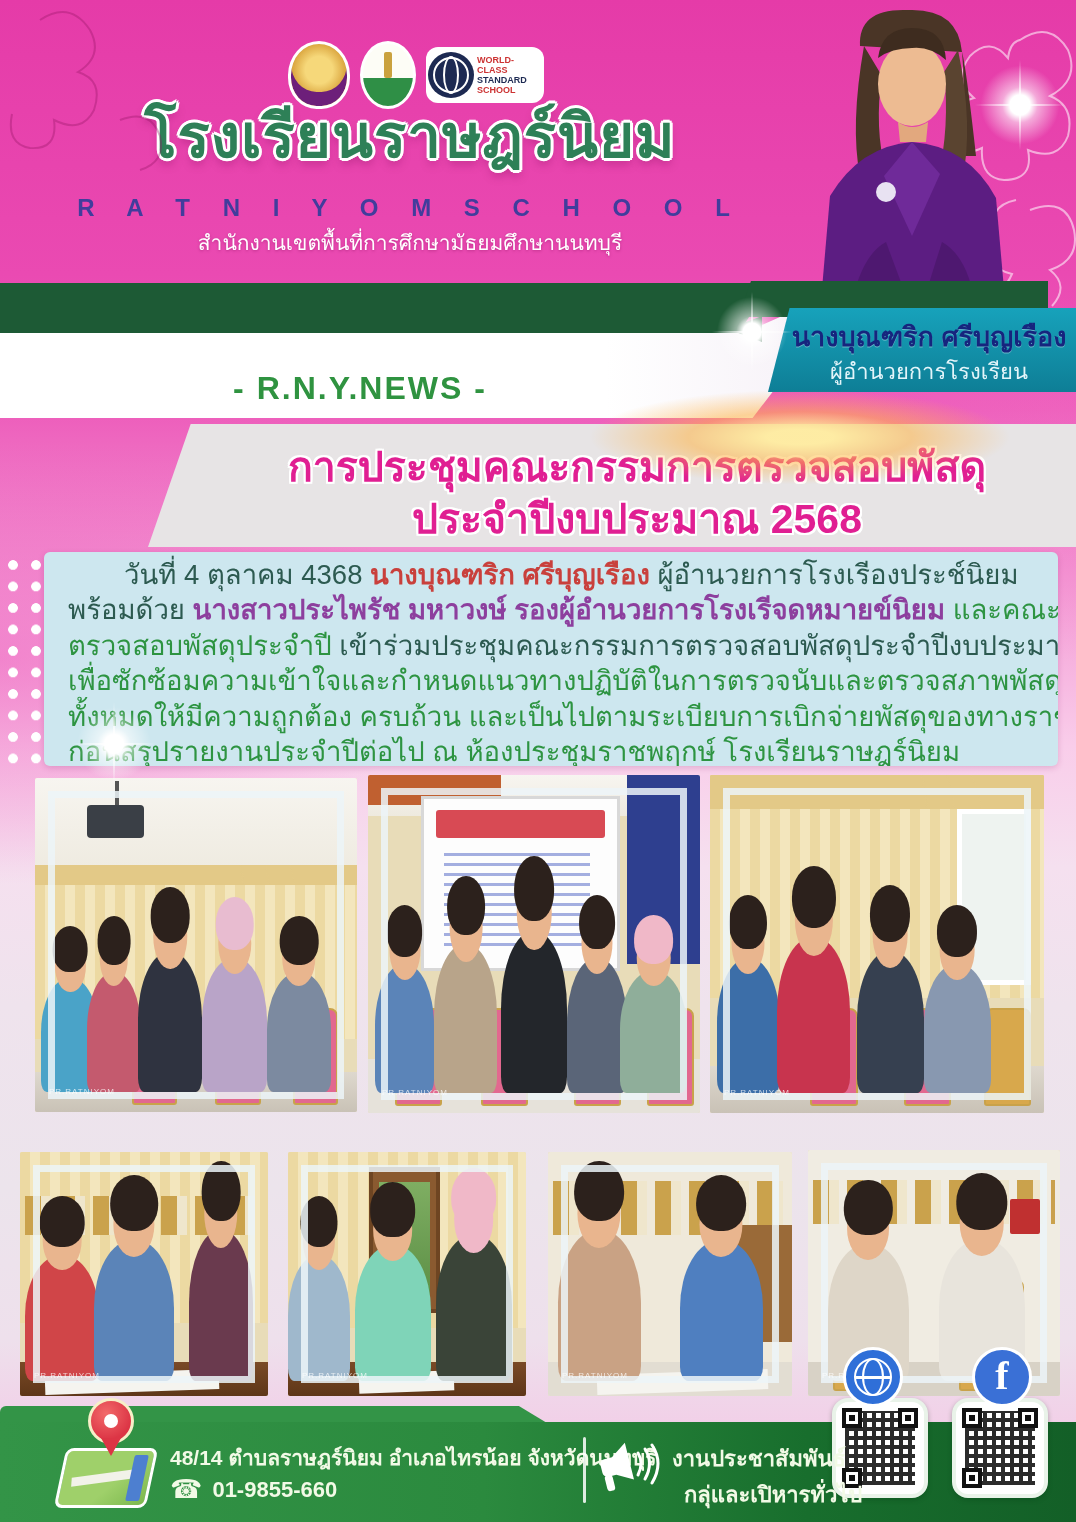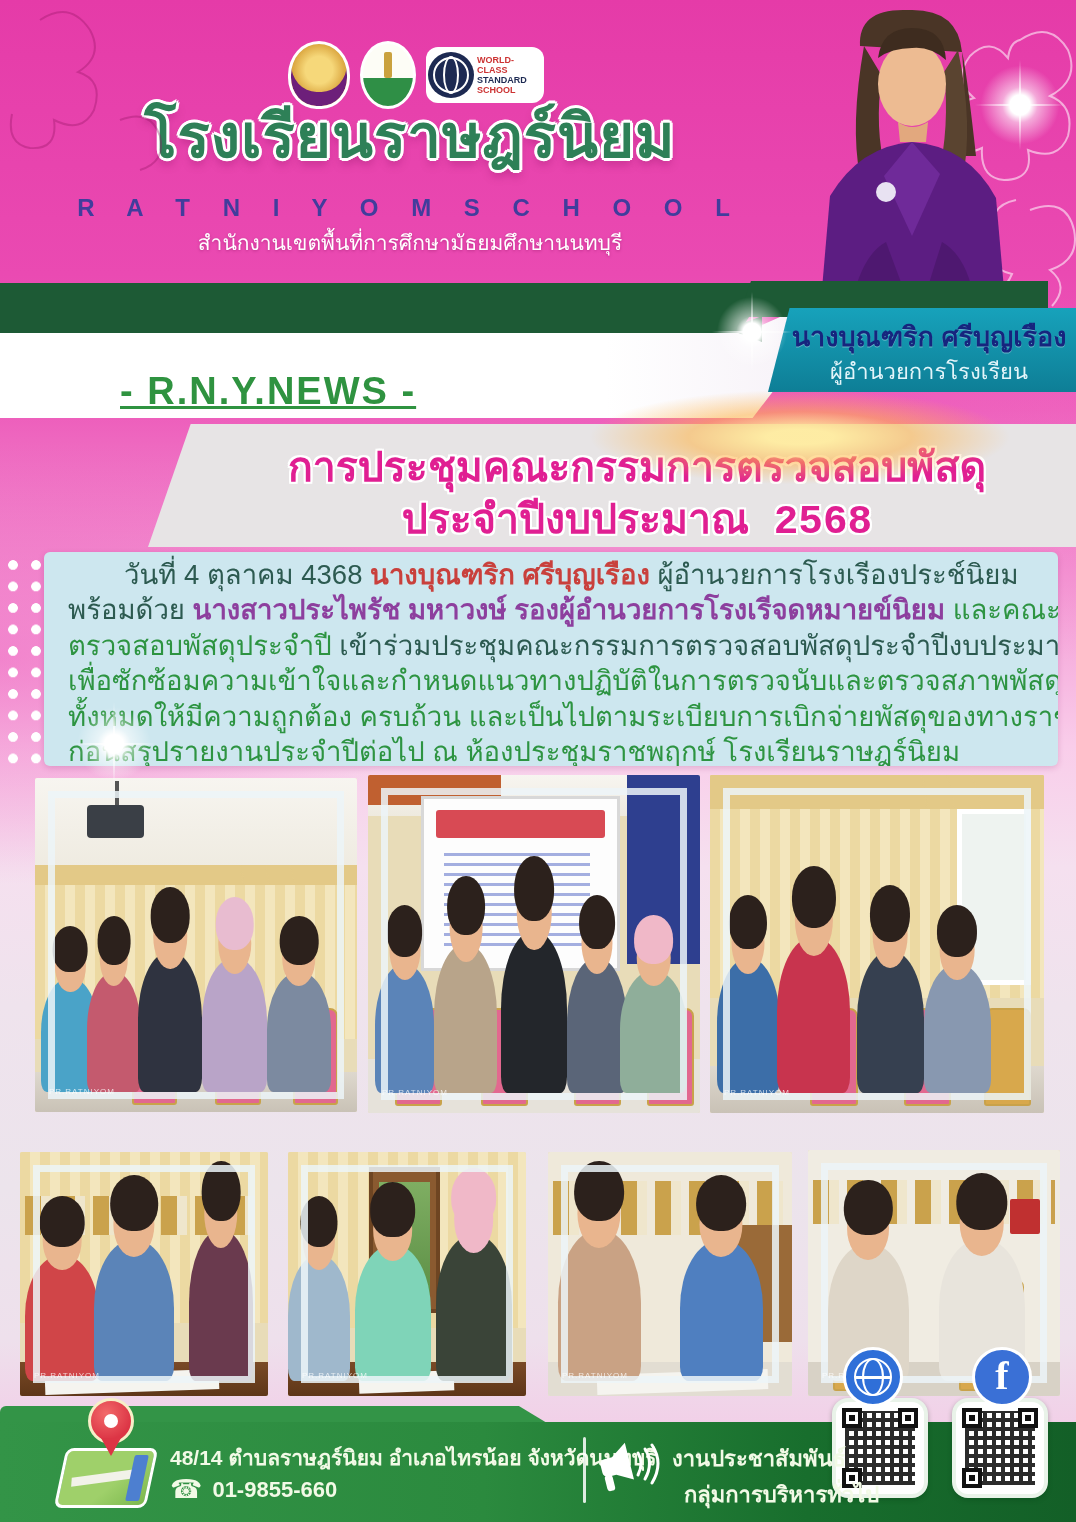--- a/index.html
+++ b/index.html
@@ -36,28 +36,28 @@
   .patch-tip{position:absolute;left:728px;top:316px;width:34px;height:26px;background:#1d5a35;clip-path:polygon(100% 0,100% 100%,0 50%);z-index:4;}
   .teal-banner{position:absolute;left:768px;top:308px;width:308px;height:84px;background:linear-gradient(180deg,#17a2bb,#0e7e96);clip-path:polygon(7% 0,100% 0,100% 100%,0 100%);z-index:5;}
   .principal-name{position:absolute;left:20px;right:6px;top:7px;text-align:center;font-size:27px;font-weight:bold;color:#16257e;text-shadow:0 1px 0 rgba(255,255,255,.35);}
   .principal-role{position:absolute;left:20px;right:6px;top:46px;text-align:center;font-size:22px;color:#f0fbff;opacity:.95;}
   
   .news-band{position:absolute;left:0;top:283px;width:770px;height:50px;background:#1d5a35;clip-path:polygon(0 0,100% 0,96% 100%,0 100%);z-index:4;}
   .news-band-text{position:absolute;left:18px;top:272px;width:720px;text-align:center;font-size:43px;font-weight:bold;color:#53c7ef;z-index:5;
     text-shadow:-2px 0 0 #0e3a63,2px 0 0 #0e3a63,0 -2px 0 #0e3a63,0 2px 0 #0e3a63;}
   .white-wedge{position:absolute;left:0;top:283px;width:865px;height:135px;background:linear-gradient(90deg,#ffffff 70%,#f4eef6 100%);clip-path:polygon(0 37%,86% 37%,99% 0,87% 100%,0 100%);z-index:3;}
   .issue-text{position:absolute;left:120px;top:336px;width:480px;text-align:center;font-size:27px;font-weight:bold;color:#2a2aa8;z-index:5;}
-  .tag-text{position:absolute;left:120px;top:370px;width:480px;font-size:38px;font-weight:bold;color:#2f9340;letter-spacing:2px;z-index:5;text-decoration:underline;}
+  .tag-text{position:absolute;left:120px;top:370px;width:480px;text-align:center;font-size:32px;font-weight:bold;color:#2f9340;letter-spacing:2px;z-index:5;}
   .glow{position:absolute;left:520px;top:360px;width:560px;height:140px;z-index:6;pointer-events:none;
     background:radial-gradient(closest-side at 50% 55%,rgba(255,236,160,.95) 0 12%,rgba(255,180,70,.55) 40%,rgba(255,160,60,0) 75%);}
   
   .title-band{position:absolute;left:148px;top:424px;width:928px;height:123px;background:#e7e4e5;clip-path:polygon(4.6% 0,100% 0,100% 100%,0 100%);z-index:2;}
   .title-line{position:absolute;left:60px;right:10px;text-align:center;font-size:41px;font-weight:bold;color:#e01f92;white-space:nowrap;
     text-shadow:-2px 0 0 #fff,2px 0 0 #fff,0 -2px 0 #fff,0 2px 0 #fff,-2px -2px 0 #fff,2px 2px 0 #fff,-2px 2px 0 #fff,2px -2px 0 #fff;}
-  .title-line.t1{top:10px;} .title-line.t2{top:62px;font-family:Liberation Mono, monospace;}
+  .title-line.t1{top:10px;} .title-line.t2{top:62px;}
   
   .article-card{position:absolute;left:44px;top:552px;width:1014px;height:214px;background:#cde7ef;border-radius:6px;overflow:hidden;z-index:2;
     box-shadow:0 2px 6px rgba(120,20,90,.18);}
   .article-card .line{padding:0 24px;font-size:27.5px;line-height:35.4px;white-space:nowrap;font-weight:500;}
   .article-card .line.first{text-indent:56px;padding-top:5px;}
   .c-dark{color:#2c5a50;} .c-red{color:#c9403c;font-weight:bold;} .c-purple{color:#8d3f9e;font-weight:bold;} .c-green{color:#2d9441;}
   .dots{position:absolute;left:8px;top:560px;width:46px;height:212px;z-index:2;
     background-image:radial-gradient(circle at 5px 5px,#fff 4.5px,transparent 5.2px);background-size:23px 21.5px;}
   
   .photo{position:absolute;overflow:hidden;border-radius:2px;background:#e8dcb8;}
@@ -355,14 +355,14 @@
       <path d="M36 8 L36 46 L20 37 H12 a5 5 0 0 1 -5 -5 V24 a5 5 0 0 1 5 -5 H20 Z" transform="rotate(-14 24 28)"></path>
       <rect x="12" y="38" width="8" height="16" rx="3" transform="rotate(-14 16 46)"></rect>
     </g>
     <g fill="none" stroke="#fff" stroke-width="3" stroke-linecap="round">
       <path d="M44 16 q6 10 0 22"></path>
       <path d="M51 12 q9 14 0 30"></path>
       <path d="M58 8 q12 18 0 38"></path>
     </g>
   </svg>
   <div class="footer-text pr1">งานประชาสัมพันธ์</div>
-  <div class="footer-text pr2">กลุ่มการบริหารทั่วไป</div>
+  <div class="footer-text pr2">กลุ่และเปิหารทั่วไป</div>
 </div>
 
 </body></html>

